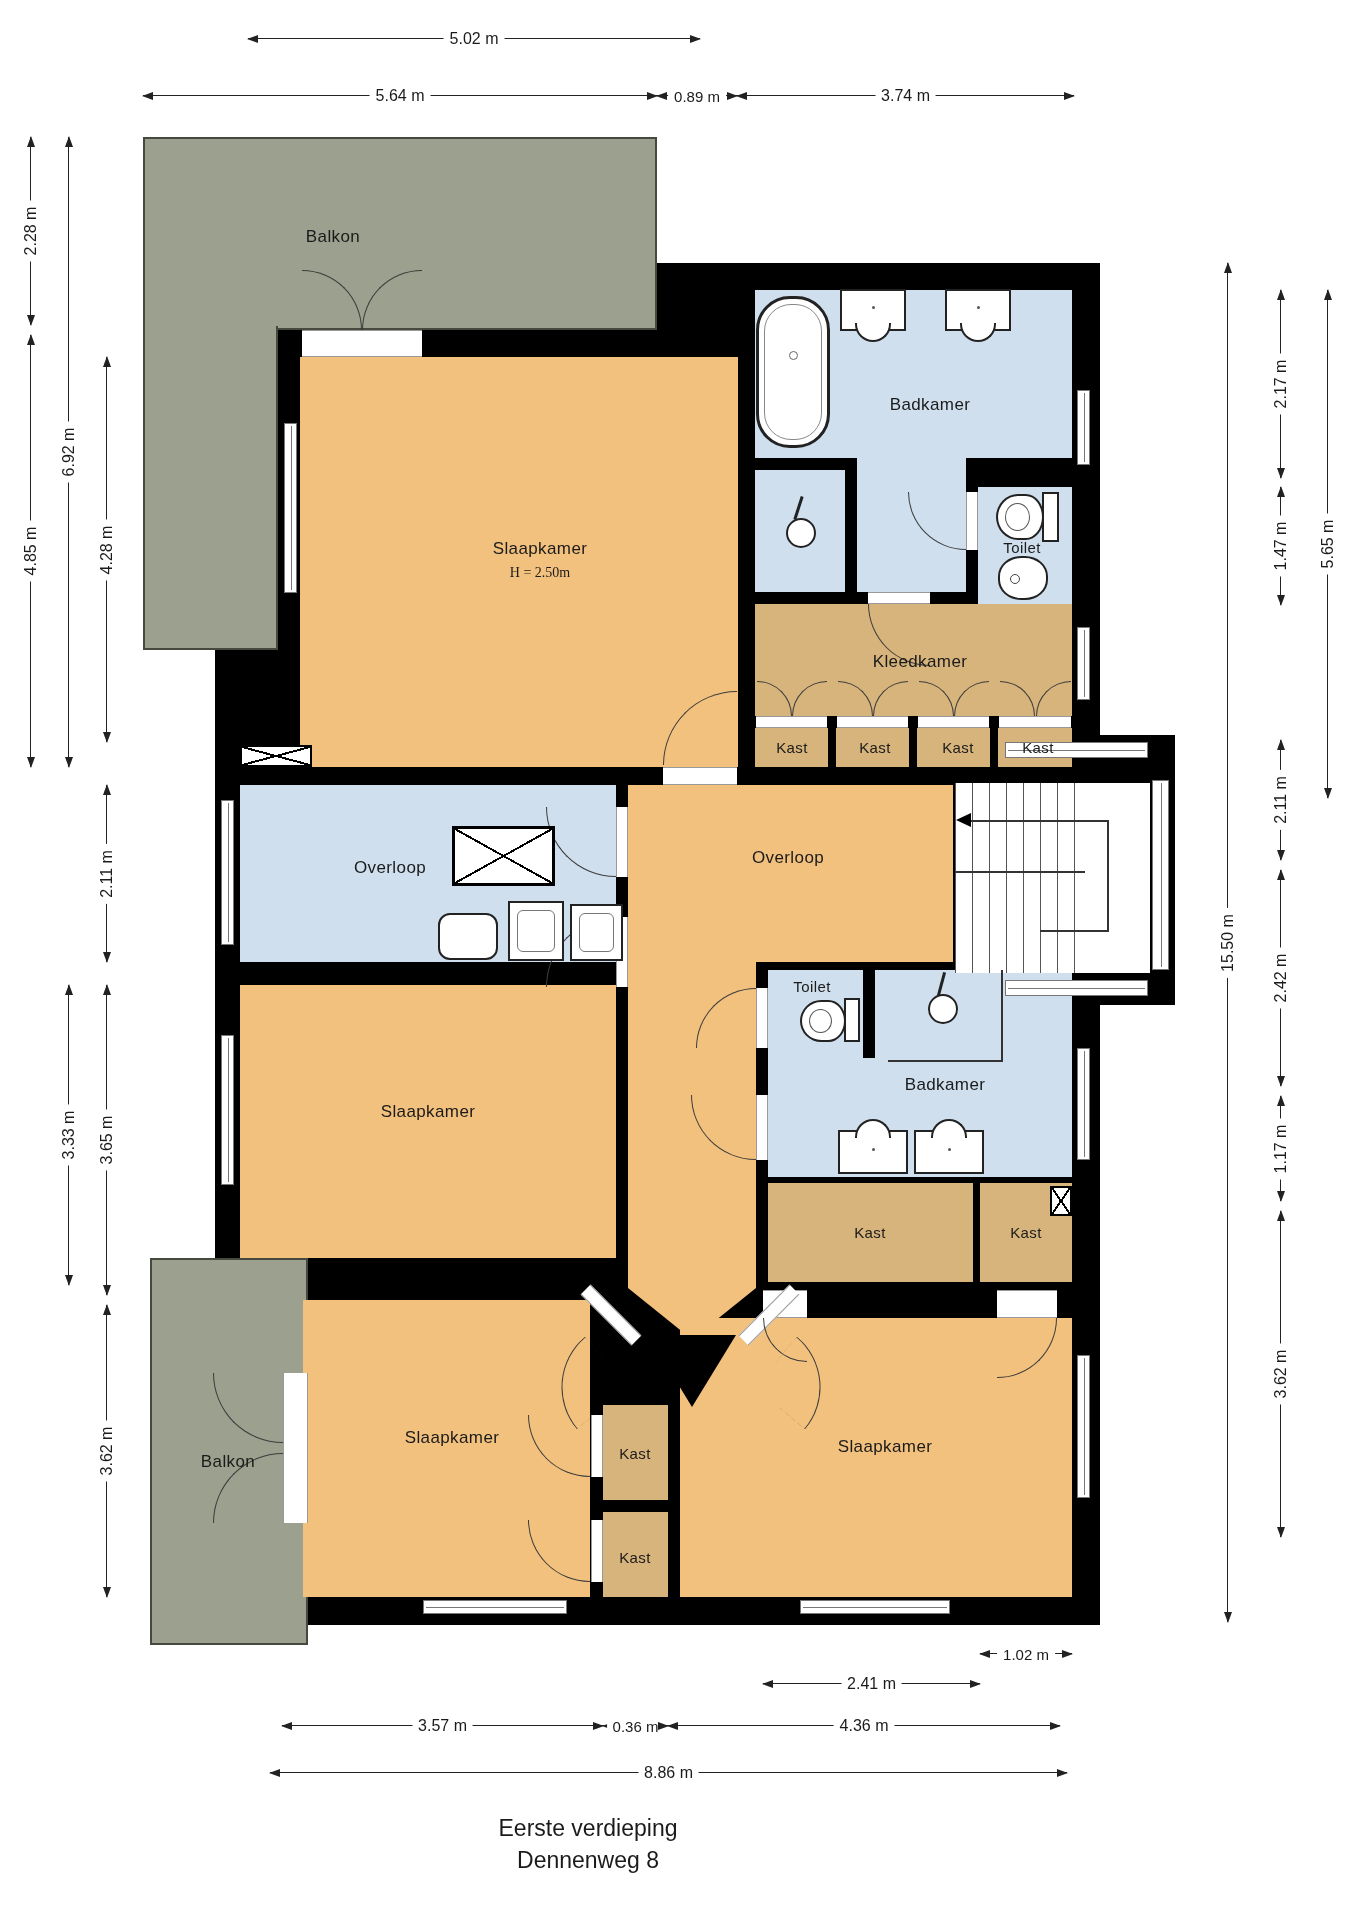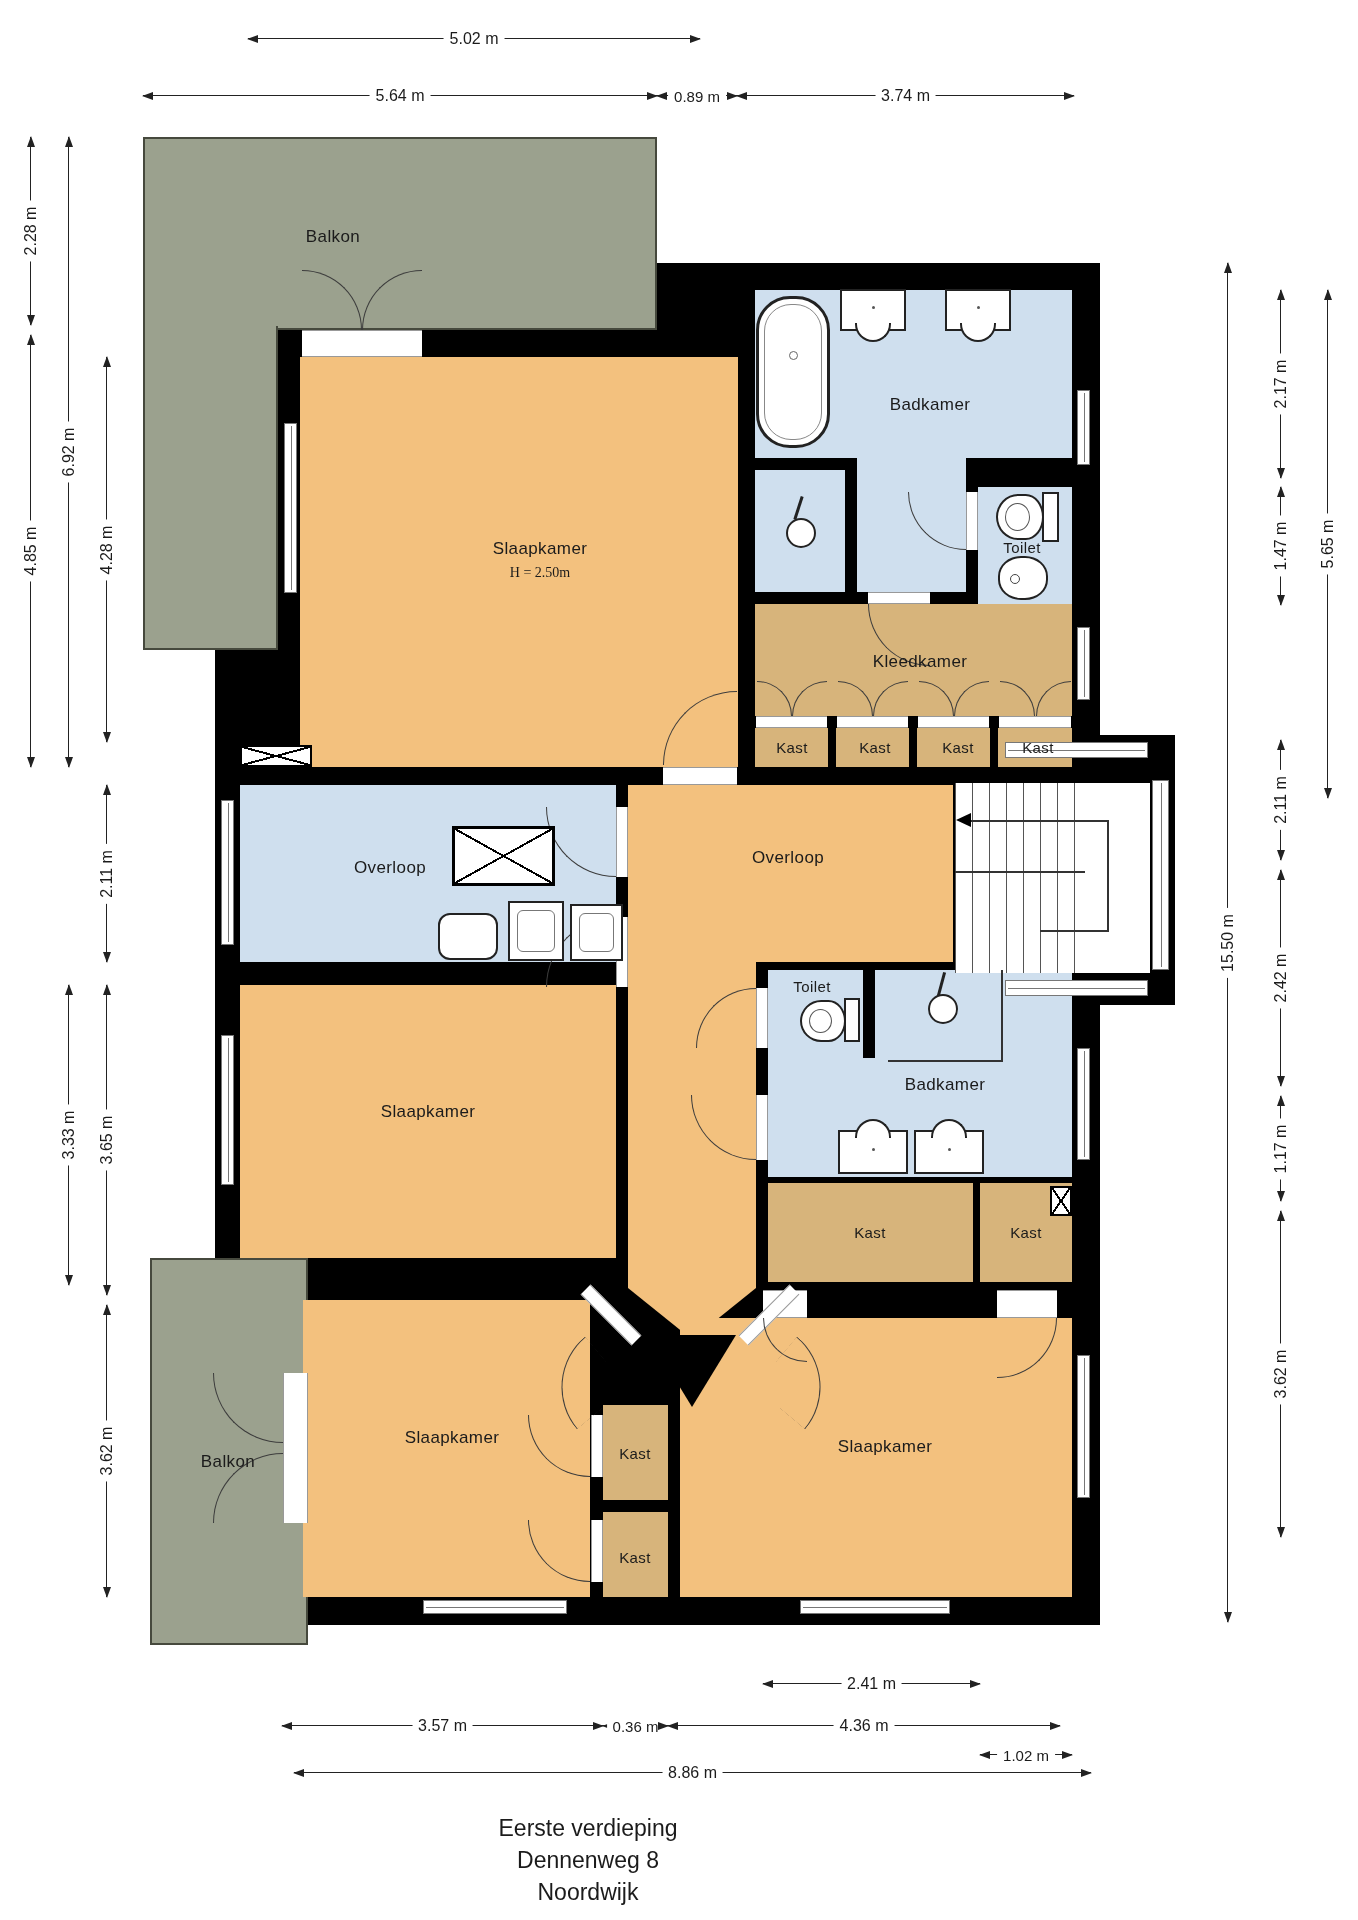--- a/index.html
+++ b/index.html
@@ -304,35 +304,34 @@
   <div class="dim-v" style="left:1280px;top:1096px;height:105px;">
       <span>1.17 m</span>
     </div>
   <div class="dim-v" style="left:1280px;top:1211px;height:326px;">
       <span>3.62 m</span>
     </div>
 
   <div class="dim-h" style="left:763px;top:1683px;width:217px;">
       <span>2.41 m</span>
     </div>
-  <div class="dim-h" style="left:980px;top:1754px;width:92px;text-align:right;">
+  <div class="dim-h" style="left:980px;top:1653px;width:92px;text-align:right;">
       <span style="font-size:15px;">1.02 m</span>
     </div>
   <div class="dim-h" style="left:282px;top:1725px;width:321px;">
       <span>3.57 m</span>
     </div>
   <div class="dim-h" style="left:603px;top:1725px;width:65px;">
       <span style="font-size:15px;">0.36 m</span>
     </div>
   <div class="dim-h" style="left:668px;top:1725px;width:392px;">
       <span>4.36 m</span>
     </div>
-  <div class="dim-h" style="left:294px;top:1772px;width:797px;">
+  <div class="dim-h" style="left:270px;top:1772px;width:797px;">
       <span>8.86 m</span>
     </div>
 
   <div class="title">
     <div>Eerste verdieping</div>
     <div>Dennenweg 8</div>
-    <div>Noordwijk</div>
   </div>
 
 </div>
 
 </body></html>

